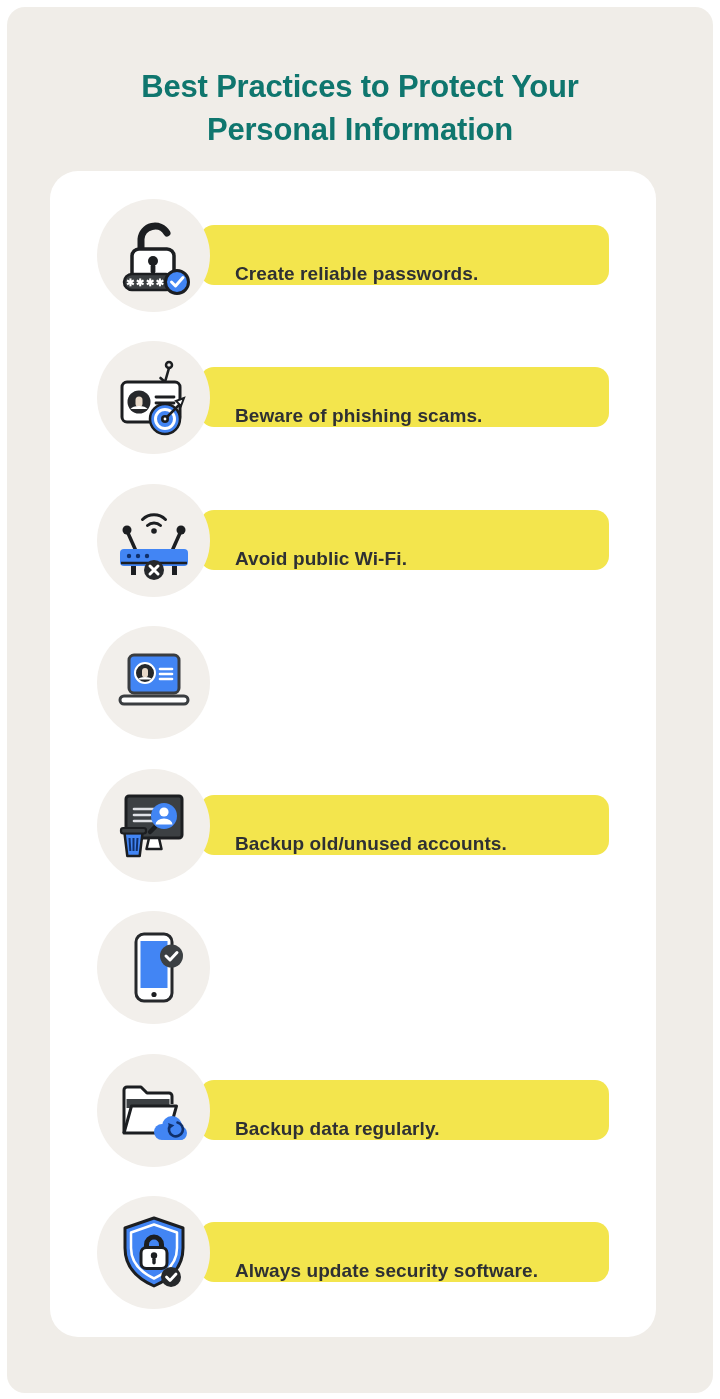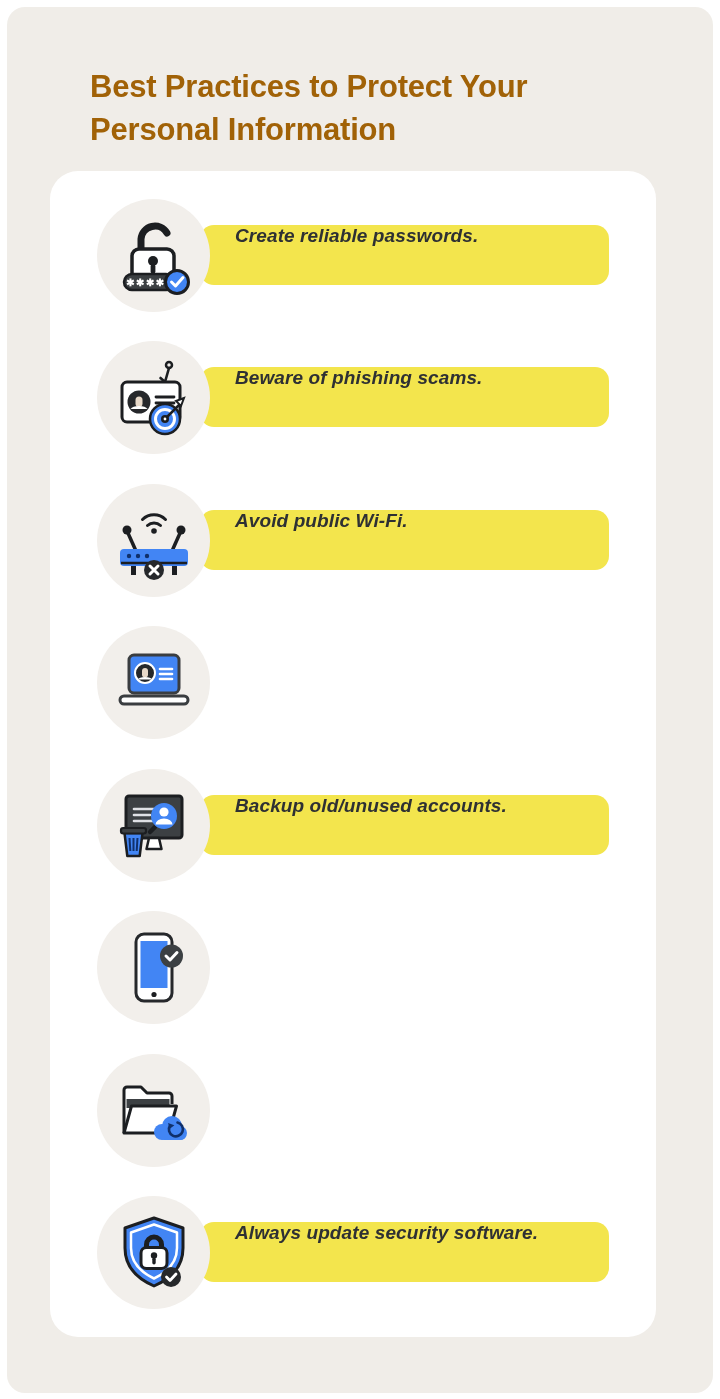--- a/index.html
+++ b/index.html
@@ -1,28 +1,28 @@
 <!DOCTYPE html>
 <html><head>
 <meta charset="utf-8">
 <style>
   html,body{margin:0;padding:0;background:#ffffff;}
   .stage{position:relative;width:720px;height:1399px;background:#ffffff;overflow:hidden;
          font-family:"Liberation Sans", sans-serif;}
   .panel{position:absolute;left:7px;top:7px;right:7px;bottom:6px;
          background:#f0ede8;border-radius:18px;}
   .title{position:absolute;top:44px;left:50%;transform:translateX(-50%);width:540px;
-         font-size:31px;line-height:1.4;font-weight:bold;
-         color:#a16207;letter-spacing:-0.2px;}
+         text-align:center;font-size:31px;line-height:1.4;font-weight:bold;
+         color:#0f766e;letter-spacing:-0.2px;}
   .card{position:absolute;left:50px;top:171px;width:606px;height:1166px;
         background:#ffffff;border-radius:28px;}
   .row{position:absolute;left:0;width:606px;height:113px;}
   .pill{position:absolute;left:150px;top:26px;width:409px;height:60px;
-        background:#f3e54d;border-radius:14px;display:flex;align-items:flex-start;
-        padding-left:35px;box-sizing:border-box;z-index:1;font-style:italic;}
+        background:#f3e54d;border-radius:14px;display:flex;align-items:flex-end;
+        padding-left:35px;box-sizing:border-box;z-index:1;}
   .pill-label{font-size:19px;font-weight:600;color:#2e3033;letter-spacing:0.1px;}
   .icon-circle{position:absolute;left:47px;top:0;width:113px;height:113px;border-radius:50%;
         background:#f2efeb;display:flex;align-items:center;justify-content:center;z-index:2;}
   .icon-circle svg{display:block;}
 </style>
 </head>
 <body>
 
 <div class="stage">
   <div class="panel"></div>
@@ -145,20 +145,23 @@
           <rect x="22" y="6" width="36" height="67" rx="8" fill="#ffffff" stroke="#26282b" stroke-width="3"></rect>
           <rect x="26.5" y="13" width="27" height="47" fill="#4285f4"></rect>
           <circle cx="40" cy="66.5" r="2.6" fill="#1c1e21"></circle>
           <circle cx="57.5" cy="28" r="11.5" fill="#3c4043"></circle>
           <path d="M52 28 l4 4 7 -7.5" fill="none" stroke="#ffffff" stroke-width="3" stroke-linecap="round" stroke-linejoin="round"></path>
         </svg>
       </div>
     </div>
 
     <div class="row" style="top:883px">
+      <div class="pill">
+        <span class="pill-label">Backup data regularly.</span>
+      </div>
       <div class="icon-circle">
         <svg width="80" height="80" viewBox="0 0 80 80">
           <path d="M10 62 V19 a3 3 0 0 1 3 -3 h14 l6 6 h22 a3 3 0 0 1 3 3 v8" fill="#ffffff" stroke="#1c1e21" stroke-width="3" stroke-linejoin="round"></path>
           <rect x="12.5" y="28" width="43" height="9" fill="#3c4043"></rect>
           <path d="M10 62 L17.5 35 h45 l-7.5 27 z" fill="#ffffff" stroke="#1c1e21" stroke-width="3" stroke-linejoin="round"></path>
           <g>
             <circle cx="48" cy="61" r="8" fill="#4285f4"></circle>
             <circle cx="58" cy="55" r="10" fill="#4285f4"></circle>
             <circle cx="66" cy="62" r="7" fill="#4285f4"></circle>
             <rect x="45" y="59" width="27" height="10" rx="5" fill="#4285f4"></rect>

